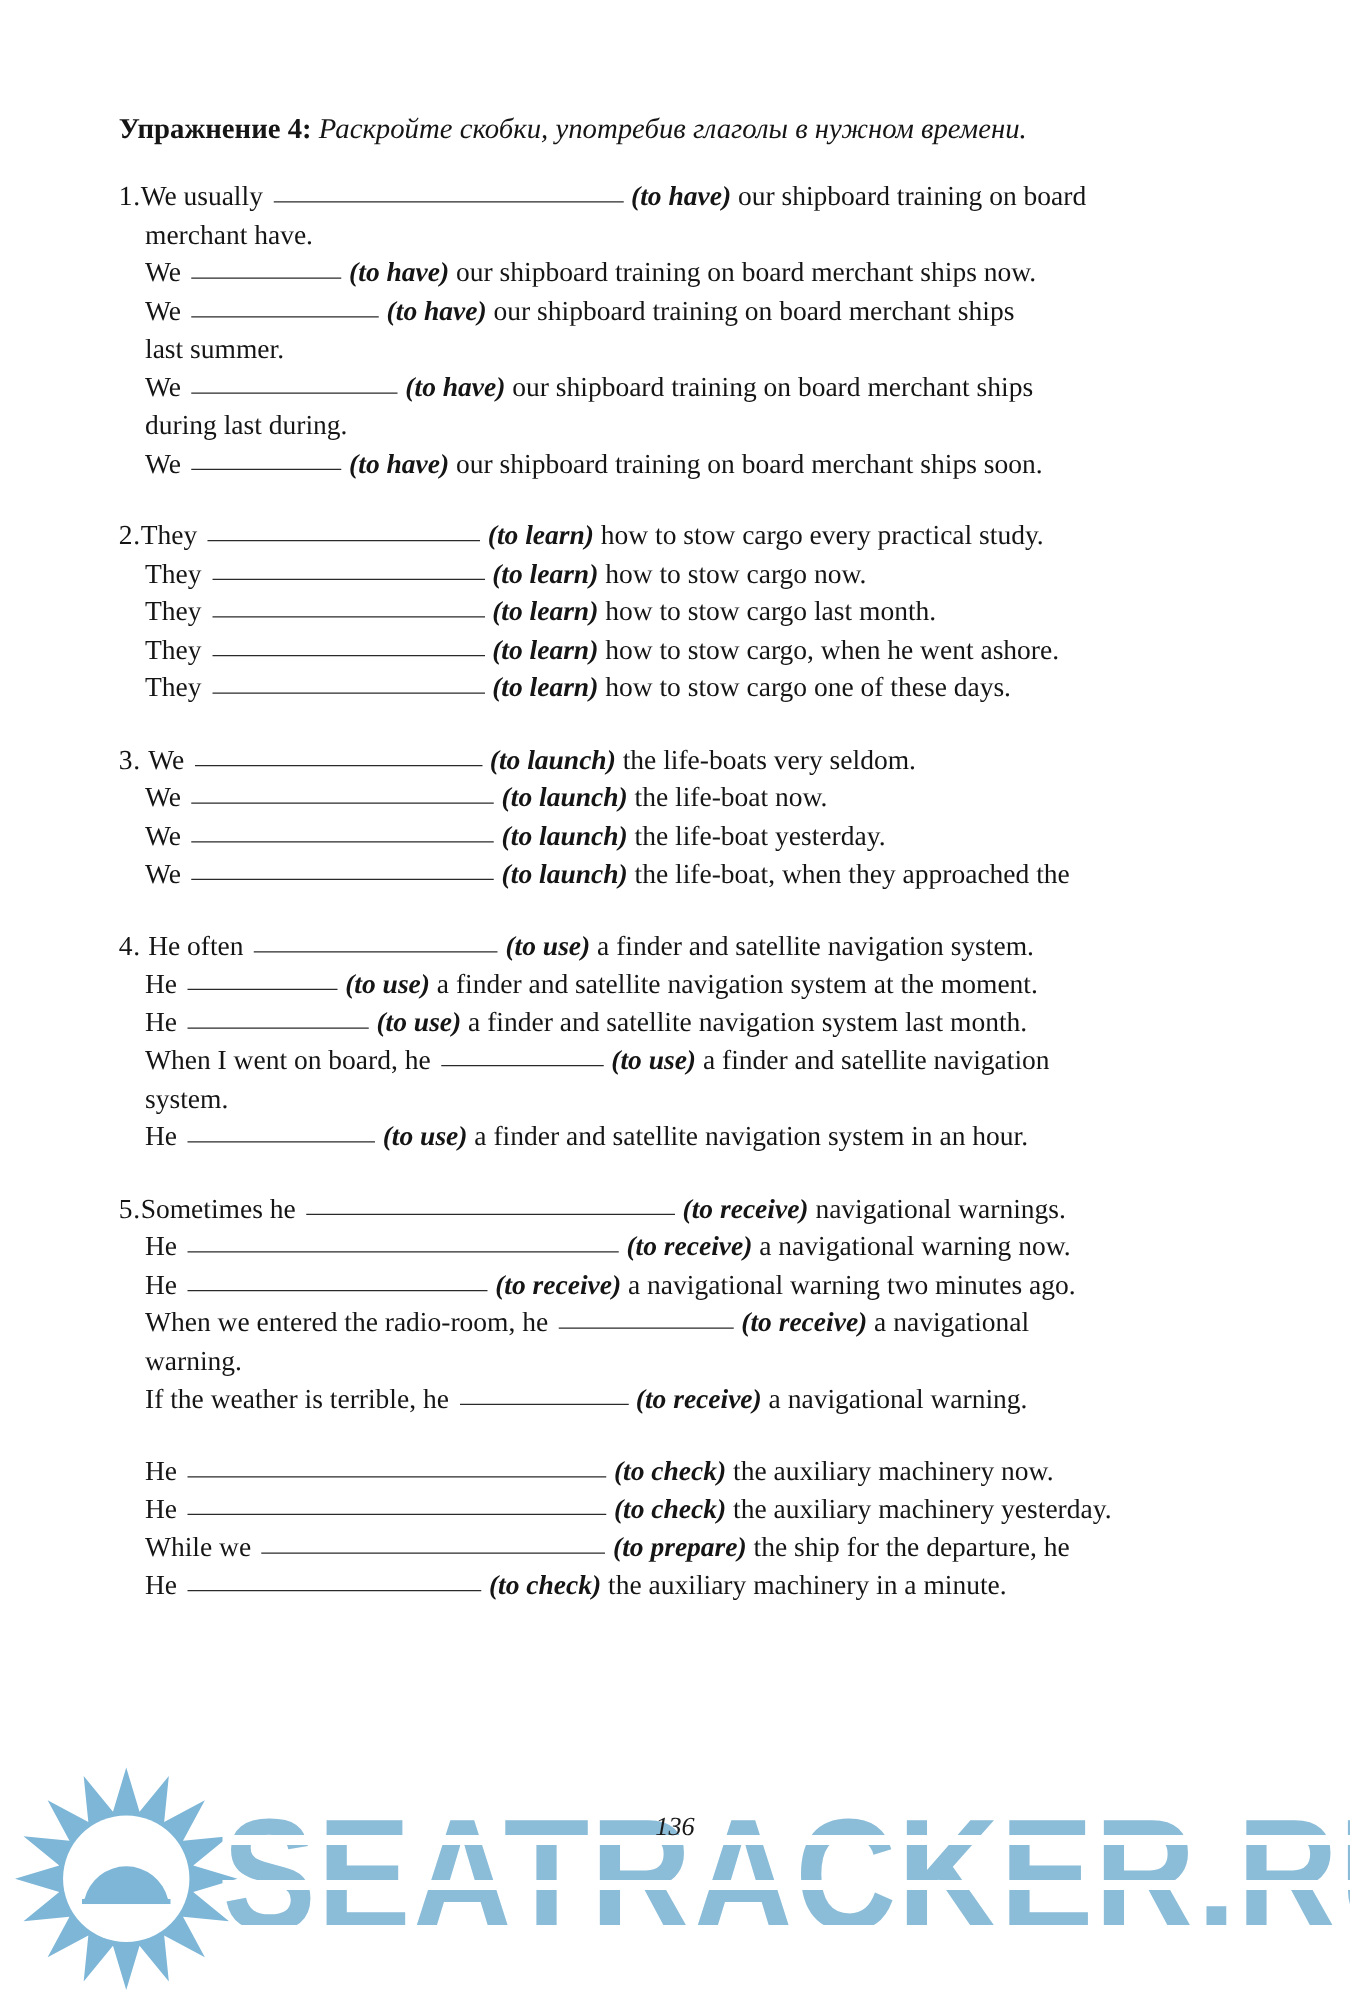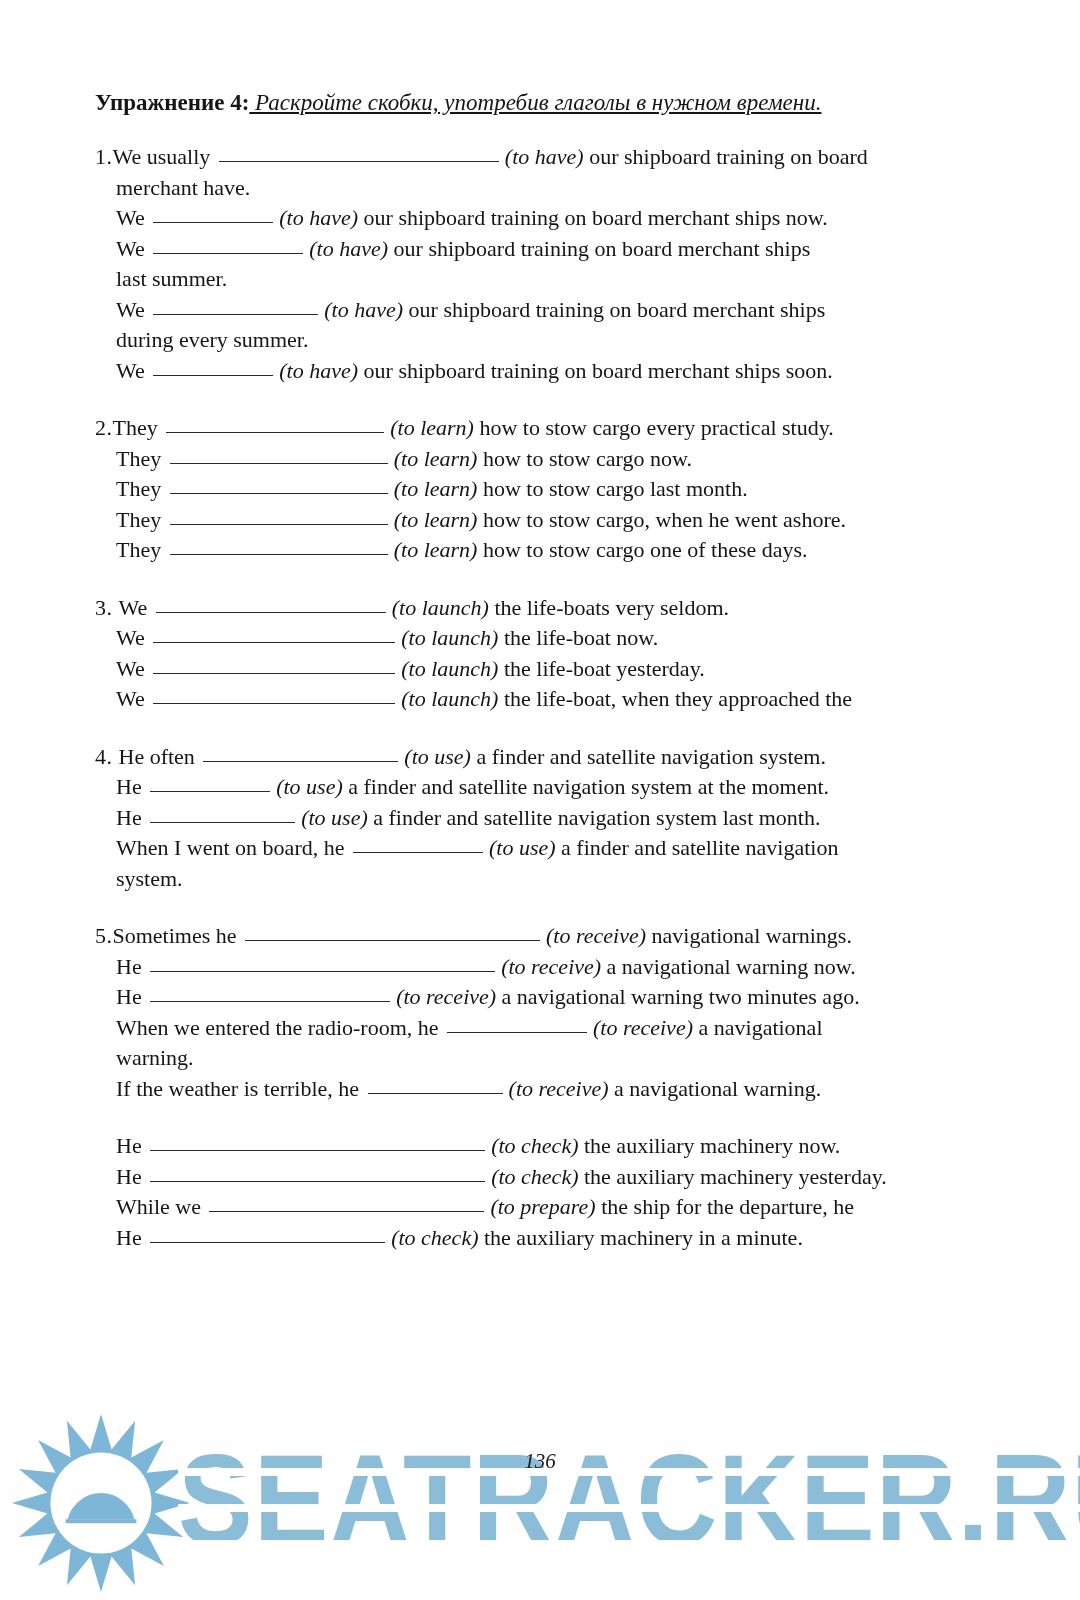--- a/index.html
+++ b/index.html
@@ -14,36 +14,36 @@
   .page { position:absolute; inset:0; }
 
   .content {
     position:absolute;
     left:95px; top:88px; right:58px;
     z-index:2;
   }
 
   .title { font-size:23px; line-height:30px; margin-bottom:24px; }
   .title .bold { font-weight:bold;margin-top:40px; }
-  .title .ital { font-style:italic;text-decoration:underline; }
+  .title .ital { font-style:italic; }
 
   .item { font-size:22px; line-height:30.5px; margin-bottom:27px; }
   .line { padding-left:21px; white-space:nowrap; }
   .line.first { padding-left:0; }
 
   .num { letter-spacing:0.5px; }
 
   .blank {
     display:inline-block;
     border-bottom:1.8px solid #2a2a2a;
     height:3px;
     margin:0 6px 0 3px;
     transform:translateY(-2px);
   }
-  .hint { font-style:italic; }
+  .hint { font-style:italic;font-weight:bold; }
 
   
   .watermark {
     position:absolute; left:0; right:0; bottom:0; height:200px;
     z-index:1;
   }
   .wm-text {
     position:absolute;
     left:178px; bottom:26px;
     font-family:"Liberation Sans", sans-serif;
@@ -91,21 +91,21 @@
     </div>
 
     <div>
         <div class="item">
           <div class="line first"><span class="num">1.</span>We usually <span class="blank" style="width: 280px;"></span><span class="hint">(to have)</span> our shipboard training on board</div>
           <div class="line">merchant have.</div>
           <div class="line">We <span class="blank" style="width: 120px;"></span><span class="hint">(to have)</span> our shipboard training on board merchant ships now.</div>
           <div class="line">We <span class="blank" style="width: 150px;"></span><span class="hint">(to have)</span> our shipboard training on board merchant ships</div>
           <div class="line">last summer.</div>
           <div class="line">We <span class="blank" style="width: 165px;"></span><span class="hint">(to have)</span> our shipboard training on board merchant ships</div>
-          <div class="line">during every summer.</div>
+          <div class="line">during last during.</div>
           <div class="line">We <span class="blank" style="width: 120px;"></span><span class="hint">(to have)</span> our shipboard training on board merchant ships soon.</div>
         </div>
         <div class="item">
           <div class="line first"><span class="num">2.</span>They <span class="blank" style="width: 218px;"></span><span class="hint">(to learn)</span> how to stow cargo every practical study.</div>
           <div class="line">They <span class="blank" style="width: 218px;"></span><span class="hint">(to learn)</span> how to stow cargo now.</div>
           <div class="line">They <span class="blank" style="width: 218px;"></span><span class="hint">(to learn)</span> how to stow cargo last month.</div>
           <div class="line">They <span class="blank" style="width: 218px;"></span><span class="hint">(to learn)</span> how to stow cargo, when he went ashore.</div>
           <div class="line">They <span class="blank" style="width: 218px;"></span><span class="hint">(to learn)</span> how to stow cargo one of these days.</div>
         </div>
         <div class="item">
@@ -113,20 +113,21 @@
           <div class="line">We <span class="blank" style="width: 242px;"></span><span class="hint">(to launch)</span> the life-boat now.</div>
           <div class="line">We <span class="blank" style="width: 242px;"></span><span class="hint">(to launch)</span> the life-boat yesterday.</div>
           <div class="line">We <span class="blank" style="width: 242px;"></span><span class="hint">(to launch)</span> the life-boat, when they approached the</div>
         </div>
         <div class="item">
           <div class="line first"><span class="num">4. </span>He often <span class="blank" style="width: 195px;"></span><span class="hint">(to use)</span> a finder and satellite navigation system.</div>
           <div class="line">He <span class="blank" style="width: 120px;"></span><span class="hint">(to use)</span> a finder and satellite navigation system at the moment.</div>
           <div class="line">He <span class="blank" style="width: 145px;"></span><span class="hint">(to use)</span> a finder and satellite navigation system last month.</div>
           <div class="line">When I went on board, he <span class="blank" style="width: 130px;"></span><span class="hint">(to use)</span> a finder and satellite navigation</div>
           <div class="line">system.</div>
+          <div class="line">He <span class="blank" style="width: 150px;"></span><span class="hint">(to use)</span> a finder and satellite navigation system in an hour.</div>
         </div>
         <div class="item">
           <div class="line first"><span class="num">5.</span>Sometimes he <span class="blank" style="width: 295px;"></span><span class="hint">(to receive)</span> navigational warnings.</div>
           <div class="line">He <span class="blank" style="width: 345px;"></span><span class="hint">(to receive)</span> a navigational warning now.</div>
           <div class="line">He <span class="blank" style="width: 240px;"></span><span class="hint">(to receive)</span> a navigational warning two minutes ago.</div>
           <div class="line">When we entered the radio-room, he <span class="blank" style="width: 140px;"></span><span class="hint">(to receive)</span> a navigational</div>
           <div class="line">warning.</div>
           <div class="line">If the weather is terrible, he <span class="blank" style="width: 135px;"></span><span class="hint">(to receive)</span> a navigational warning.</div>
         </div>
         <div class="item">

